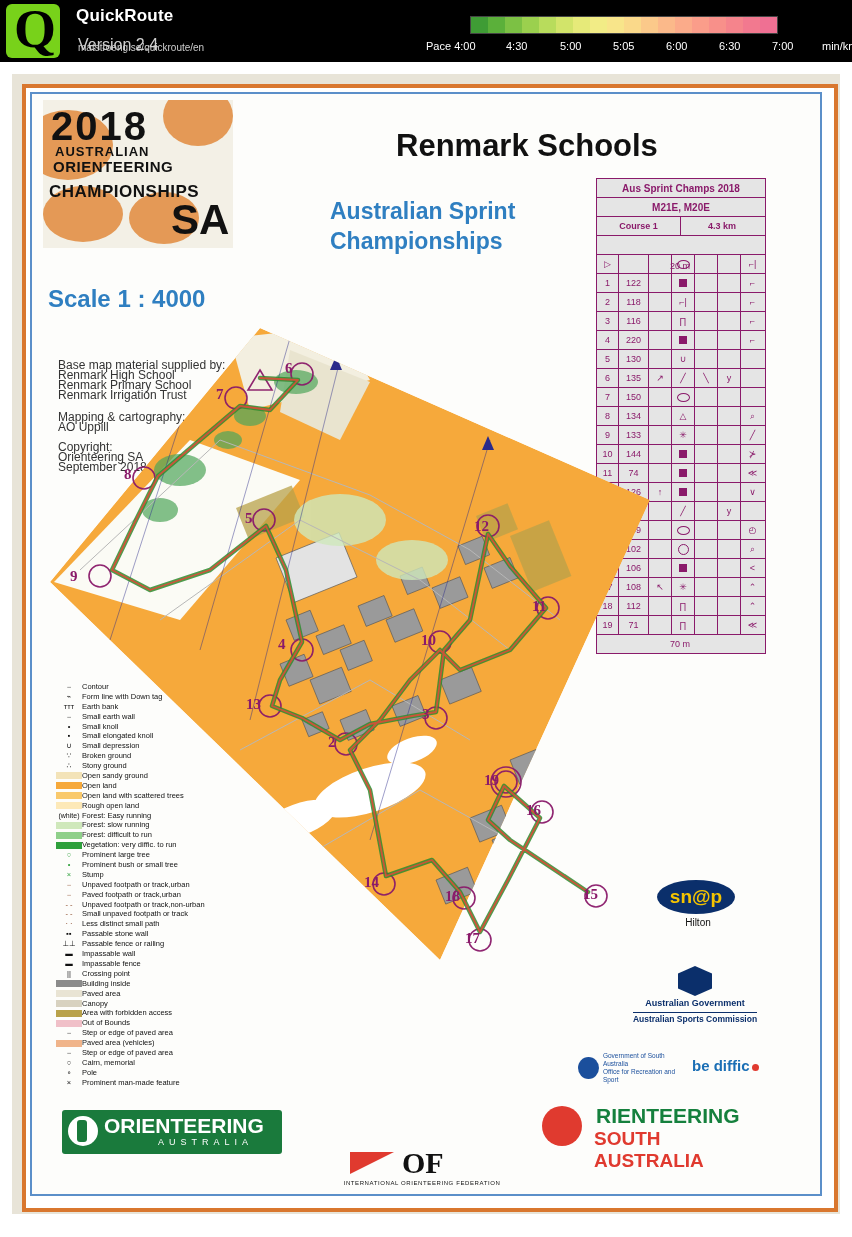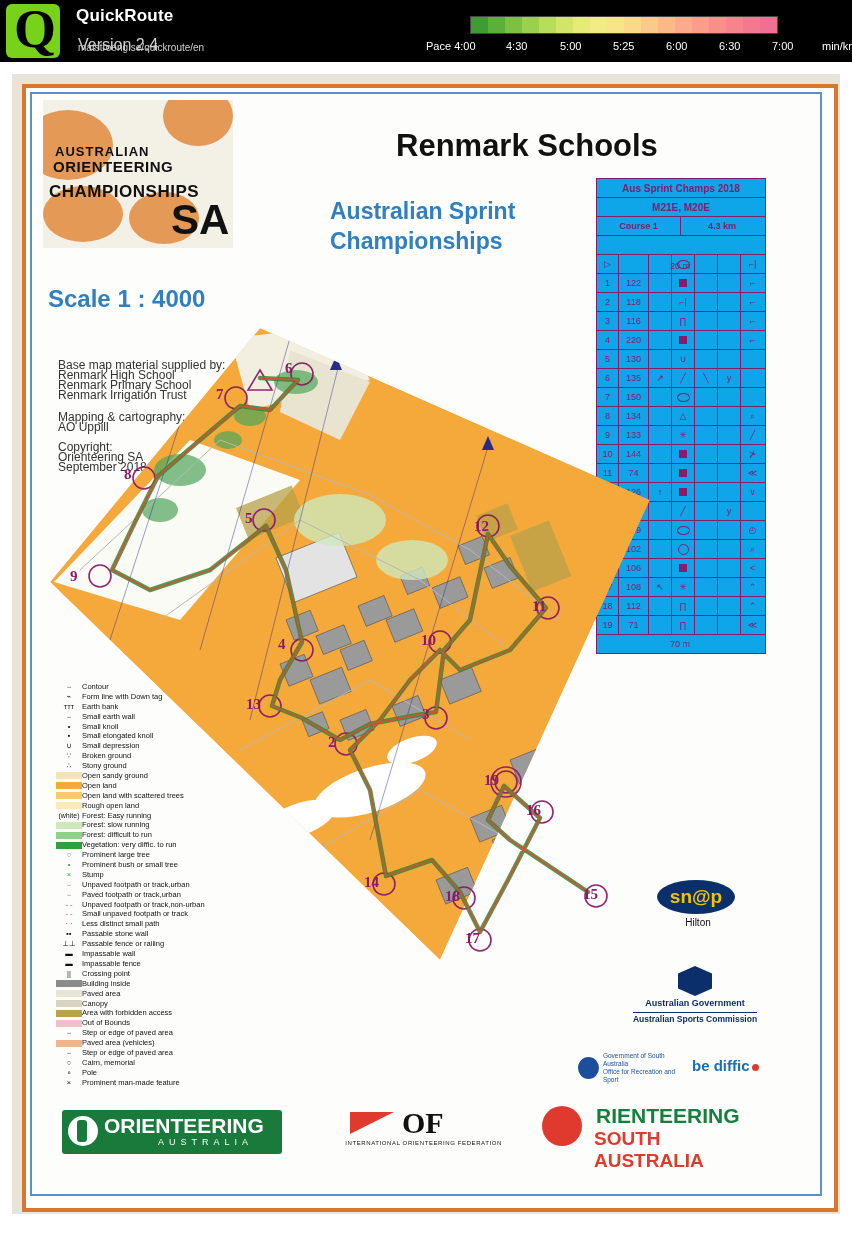--- a/index.html
+++ b/index.html
@@ -38,21 +38,21 @@
   #map-subtitle{position:absolute;left:330px;top:196px;font-size:23px;font-weight:bold;color:#2f7fc1;line-height:30px;width:260px;}
   #scale-text{position:absolute;left:48px;top:285px;font-size:24px;font-weight:bold;color:#2f7fc1;}
 
   
   .credit{position:absolute;font-size:12px;color:#333;line-height:10px;}
   #credit1{left:58px;top:360px;}
   #credit2{left:58px;top:412px;}
   #credit3{left:58px;top:442px;}
 
   
-  #cd-table{position:absolute;left:596px;top:178px;width:168px;background:#0ea5e9;border:1.5px solid #8a1a6a;color:#8a1a6a;font-size:9px;}
+  #cd-table{position:absolute;left:596px;top:178px;width:168px;background:#e5e5e5;border:1.5px solid #8a1a6a;color:#8a1a6a;font-size:9px;}
   #cd-table .cd-row{display:flex;border-bottom:1px solid #8a1a6a;height:18px;align-items:center;}
   #cd-table .cd-row:last-child{border-bottom:none;}
   .cd-head{justify-content:center;font-weight:bold;font-size:10px;}
   .cd-c{border-right:1px solid #8a1a6a;height:100%;display:flex;align-items:center;justify-content:center;box-sizing:border-box;}
   .cd-num{width:22px;}
   .cd-code{width:30px;}
   .cd-s{width:23px;}
   .cd-last{border-right:none;}
   .sq{width:8px;height:8px;background:#8a1a6a;display:inline-block;}
   .ci{width:9px;height:9px;border:1.4px solid #8a1a6a;border-radius:50%;display:inline-block;}
@@ -85,21 +85,21 @@
   #sagov .txt{font-size:6.5px;color:#1b4f9c;line-height:8px;}
   #beactive{position:absolute;left:692px;top:1057px;font-size:15px;font-weight:bold;color:#1b6fb5;}
   #beactive .dot{display:inline-block;width:7px;height:7px;border-radius:50%;background:#e03a2f;margin-left:2px;}
 
   #oa-logo{position:absolute;left:62px;top:1110px;width:220px;height:44px;background:#1a7a3c;border-radius:3px;color:#fff;}
   #oa-logo .n{position:absolute;left:42px;top:4px;font-size:21px;font-weight:bold;color:#fff;}
   #oa-logo .s{position:absolute;left:96px;top:27px;font-size:9px;letter-spacing:5px;color:#fff;}
   #oa-logo .circ{position:absolute;left:6px;top:6px;width:30px;height:30px;border-radius:50%;background:#fff;}
   #oa-logo .circ i{position:absolute;left:9px;top:4px;width:10px;height:22px;background:#1a7a3c;border-radius:3px;display:block;}
 
-  #iof-logo{position:absolute;left:342px;top:1108px;width:160px;text-align:right;}
+  #iof-logo{position:absolute;left:342px;top:1148px;width:160px;text-align:center;}
   #iof-logo .mark{height:32px;position:relative;}
   #iof-logo .tri{position:absolute;left:8px;top:4px;width:0;height:0;border-left:44px solid #e03a2f;border-bottom:22px solid transparent;}
   #iof-logo .of{position:absolute;left:60px;top:-2px;font-size:30px;font-weight:bold;color:#111;font-family:"Liberation Serif",serif;}
   #iof-logo .cap{font-size:6px;letter-spacing:.6px;color:#111;}
 
   #osa-logo{position:absolute;left:540px;top:1104px;width:228px;height:56px;}
   #osa-logo .circ{position:absolute;left:2px;top:2px;width:40px;height:40px;border-radius:50%;background:#e03a2f;}
   #osa-logo .n{position:absolute;left:56px;top:0px;font-size:21px;font-weight:bold;color:#15803d;}
   #osa-logo .s{position:absolute;left:54px;top:24px;font-size:19px;font-weight:bold;color:#e03a2f;}
 
@@ -133,37 +133,38 @@
       <div style="background: rgb(250, 157, 138);"></div>
       <div style="background: rgb(248, 144, 138);"></div>
       <div style="background: rgb(245, 132, 140);"></div>
       <div style="background: rgb(242, 121, 143);"></div>
       <div style="background: rgb(239, 112, 147);"></div>
     </div>
   <div id="pace-row">
     <span class="pace-label">Pace 4:00</span>
     <span style="left:86px">4:30</span>
     <span style="left:140px">5:00</span>
-    <span style="left:193px">5:25</span>
+    <span style="left:193px">5:05</span>
     <span style="left:246px">6:00</span>
     <span style="left:299px">6:30</span>
     <span style="left:352px">7:00</span>
     <span class="pace-unit">min/km</span>
   </div>
 </div>
 
 <div id="sheet"></div>
 <div id="sheet-border"></div>
 <div id="sheet-inner"></div>
 
 <div id="event-logo">
   <div class="blob" style="left:-20px;top:10px;width:90px;height:70px;"></div>
   <div class="blob" style="left:120px;top:-14px;width:70px;height:60px;"></div>
   <div class="blob" style="left:0px;top:86px;width:80px;height:56px;"></div>
   <div class="blob" style="left:86px;top:92px;width:70px;height:52px;"></div>
+  <div id="logo-2018">2018</div>
   <div id="logo-l2">AUSTRALIAN</div>
   <div id="logo-l3">ORIENTEERING</div>
   <div id="logo-l4">CHAMPIONSHIPS</div>
   <div id="logo-sa">SA</div>
 </div>
 
 <div id="map-title">Renmark Schools</div>
 <div id="map-subtitle">Australian Sprint Championships</div>
 <div id="scale-text">Scale 1 : 4000</div>
 

